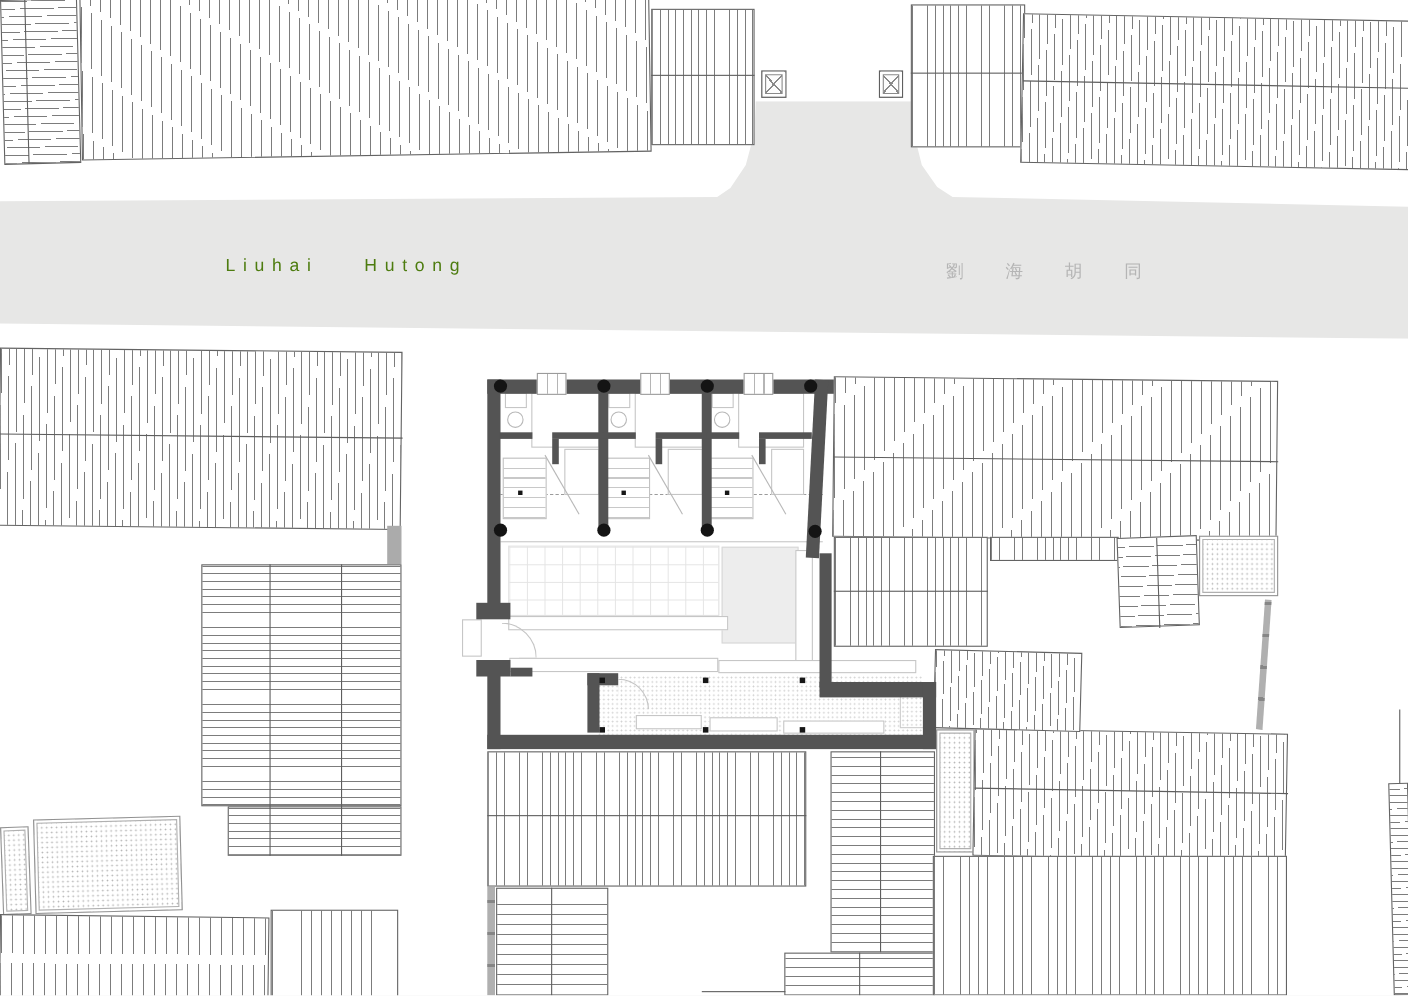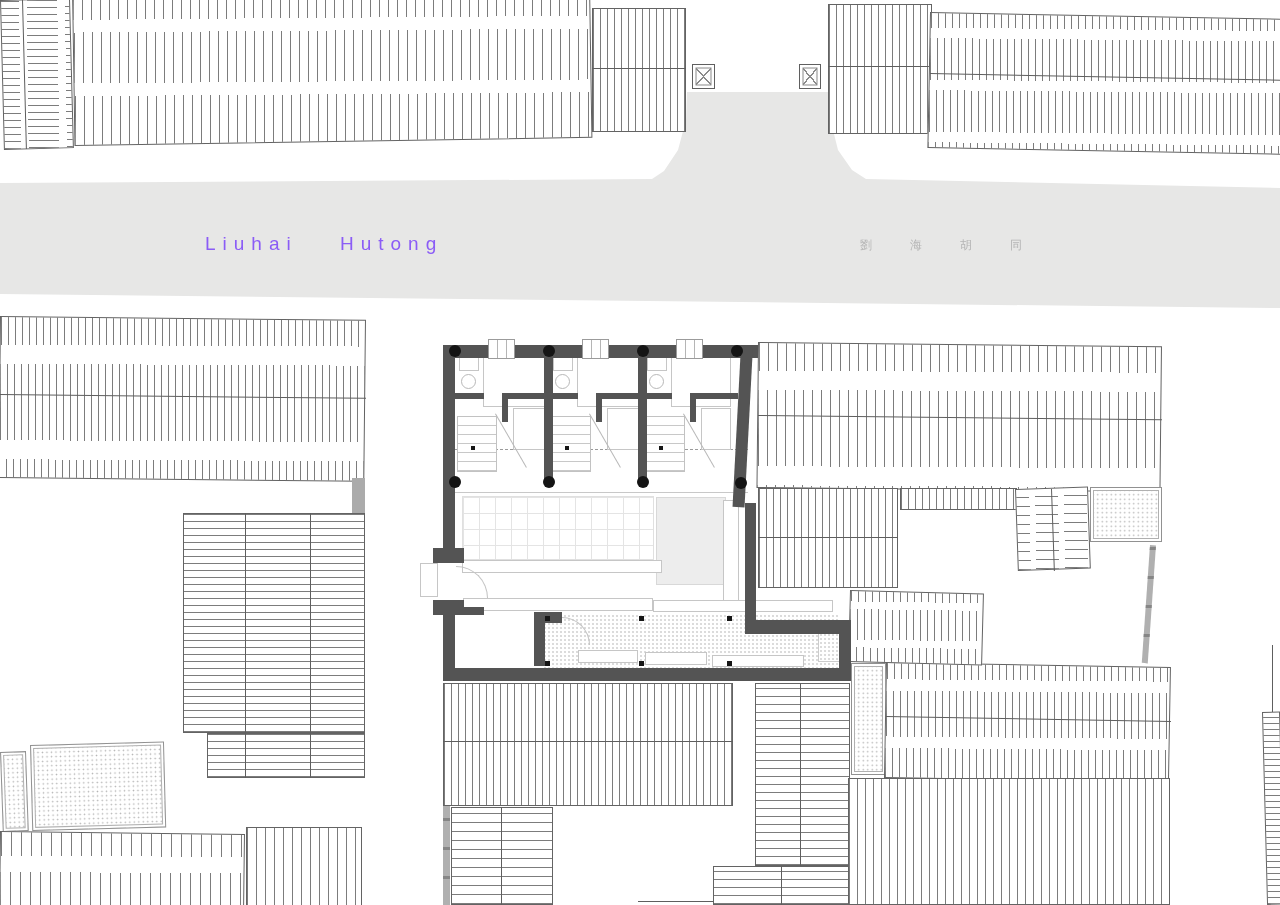--- a/index.html
+++ b/index.html
@@ -7,23 +7,23 @@
     position:relative;width:1280px;height:905px;overflow:hidden;
     background:#fff;font-family:"Liberation Sans",sans-serif;
   }
   .shape{position:absolute;box-sizing:border-box;transform-origin:top left;}
   
   .street{
     position:absolute;left:0;top:0;width:1280px;height:905px;background:#e7e7e6;
     clip-path:polygon(0px 183px,652px 179px,664px 171px,678px 150px,686px 120px,687px 92px,
       830px 92px,831px 122px,838px 150px,852px 170px,866px 179px,1280px 188px,1280px 308px,0px 294px);
   }
-  .street-label-en{position:absolute;left:205px;top:233px;font-size:19px;color:#8b5cf6;
+  .street-label-en{position:absolute;left:205px;top:233px;font-size:16px;color:#4d7c0f;
     letter-spacing:7px;word-spacing:30px;white-space:pre;}
-  .street-label-zh{position:absolute;left:860px;top:237px;font-size:12px;color:#b5b5b5;
+  .street-label-zh{position:absolute;left:860px;top:237px;font-size:16px;color:#b5b5b5;
     letter-spacing:38px;white-space:pre;}
   
   .hatch-v{--sp:8px;border:1px solid #636363;background-color:#fff;
     background-image:repeating-linear-gradient(90deg,#7c7c7c 0,#7c7c7c .8px,transparent .8px,transparent var(--sp));}
   .hatch-h{--sp:8px;border:1px solid #636363;background-color:#fff;
     background-image:repeating-linear-gradient(0deg,#7c7c7c 0,#7c7c7c .8px,transparent .8px,transparent var(--sp));}
   .stipple{border:1px solid #919191;background-color:#fff;
     background-image:radial-gradient(circle,#b3b3b3 .7px,transparent 1px);background-size:4.5px 4.5px;
     box-shadow:inset 0 0 0 2px #fff,inset 0 0 0 3px #b0b0b0;}
   .xbox{border:1px solid #5f5f5f;background-color:#fdfdfd;

